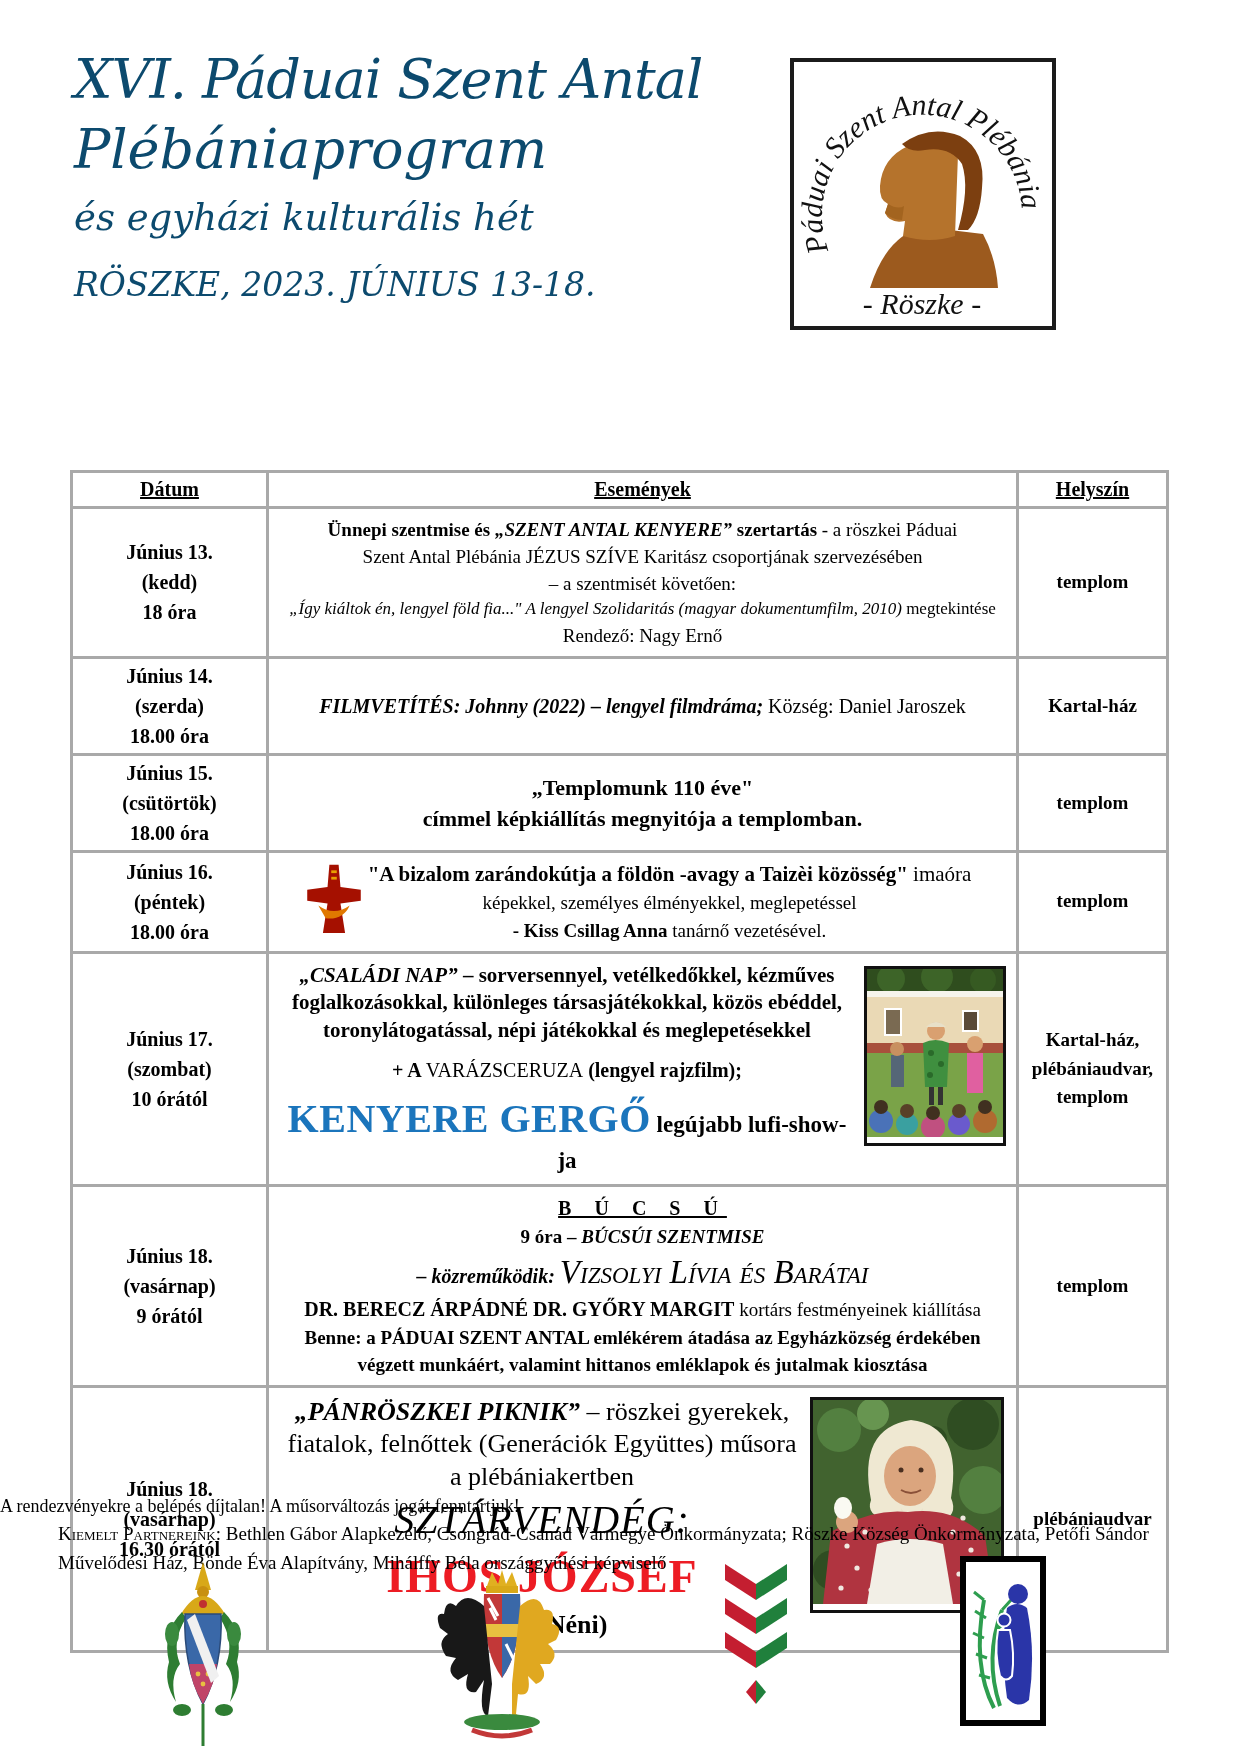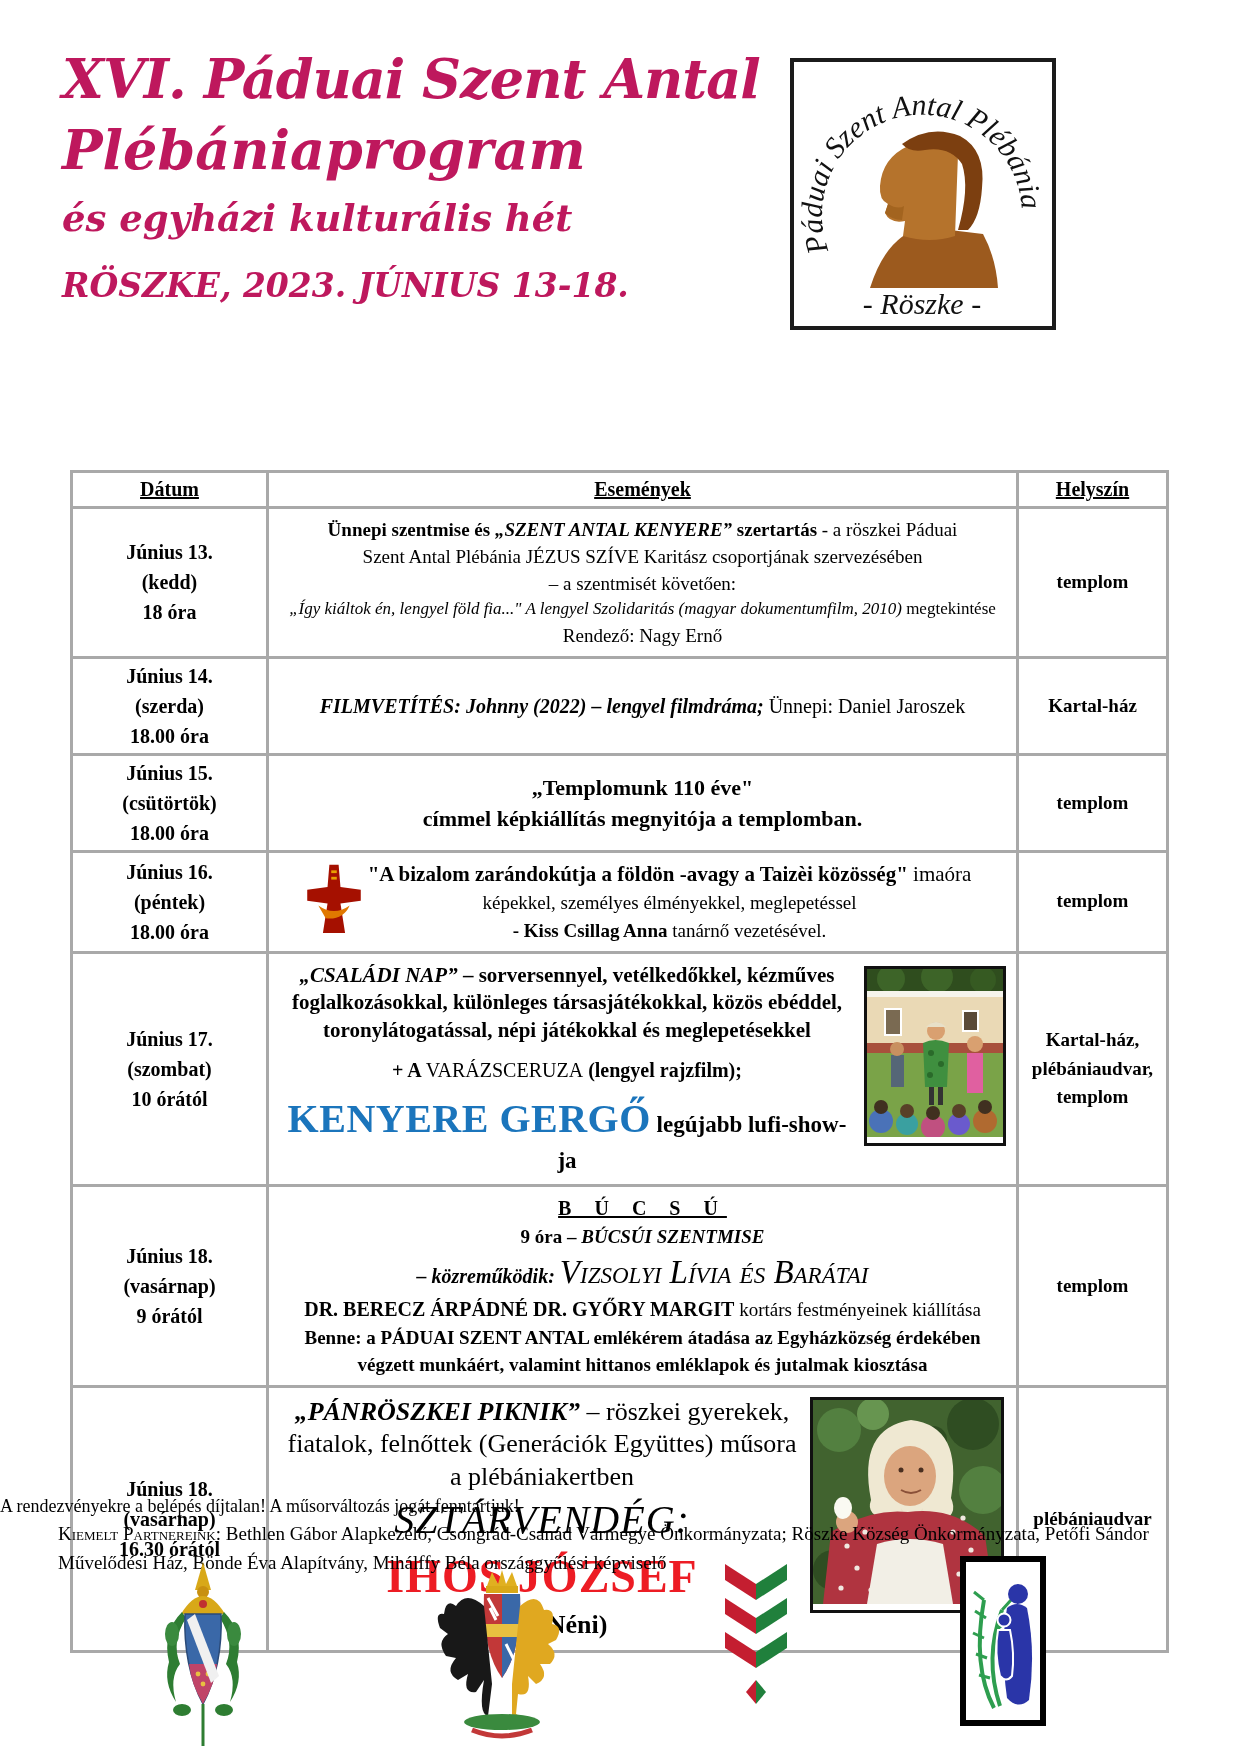--- a/index.html
+++ b/index.html
@@ -1,22 +1,22 @@
 <!DOCTYPE html>
 <html><head>
 <meta charset="utf-8">
 <style>
   *{margin:0;padding:0;box-sizing:border-box}
   html,body{background:#fff}
   body{width:1240px;height:1754px;position:relative;overflow:hidden;
        font-family:"Liberation Serif","DejaVu Serif",serif;color:#000}
 
   
-  .titles{position:absolute;left:62px;top:46px;width:735px;color:#be185d;
-          font-style:italic;font-weight:bold;font-family:"DejaVu Serif","Liberation Serif",serif}
+  .titles{position:absolute;left:74px;top:46px;width:735px;color:#0c4a6e;
+          font-style:italic;font-weight:normal;font-family:"DejaVu Serif","Liberation Serif",serif}
   .t1{font-size:54px;line-height:1.25;letter-spacing:-1px;white-space:nowrap}
   .t2{font-size:54px;line-height:1.2;margin-top:4px}
   .sub{font-size:37px;margin-top:14px}
   .dateline{font-size:33px;margin-top:26px;white-space:nowrap}
 
   .logobox{position:absolute;left:790px;top:58px;width:266px;height:272px;
            border:4px solid #1b1b1b;background:#fff}
 
   
   table.prog{position:absolute;left:70px;top:470px;width:1096px;
@@ -113,21 +113,21 @@
       <td class="loc"><span>templom</span></td>
     </tr>
 
     <tr class="r1">
       <td class="datec">
         <div>Június 14.</div>
         <div>(szerda)</div>
         <div>18.00 óra</div>
       </td>
       <td class="ev">
-        <div class="ln f20"><span class="bold ital">FILMVETÍTÉS: Johnny (2022) – lengyel filmdráma;</span><span> Ünnepi: Daniel Jaroszek</span></div>
+        <div class="ln f20"><span class="bold ital">FILMVETÍTÉS: Johnny (2022) – lengyel filmdráma;</span><span> Község: Daniel Jaroszek</span></div>
       </td>
       <td class="loc"><span>Kartal-ház</span></td>
     </tr>
 
     <tr class="r2">
       <td class="datec">
         <div>Június 15.</div>
         <div>(csütörtök)</div>
         <div>18.00 óra</div>
       </td>

